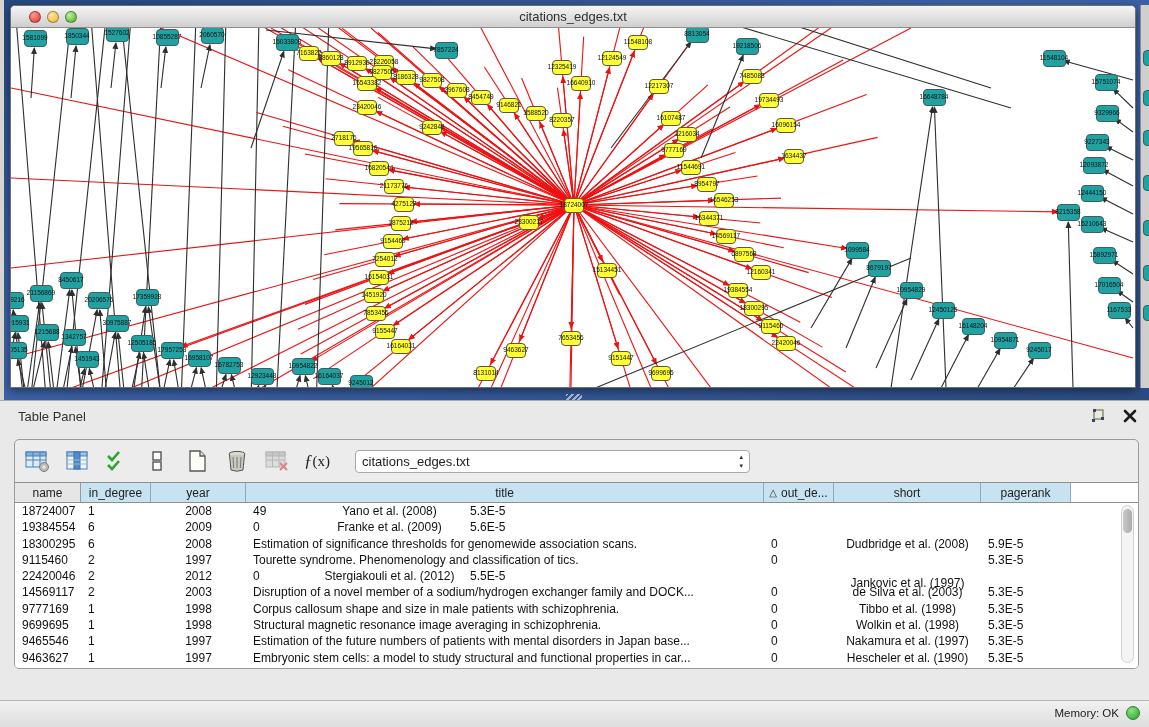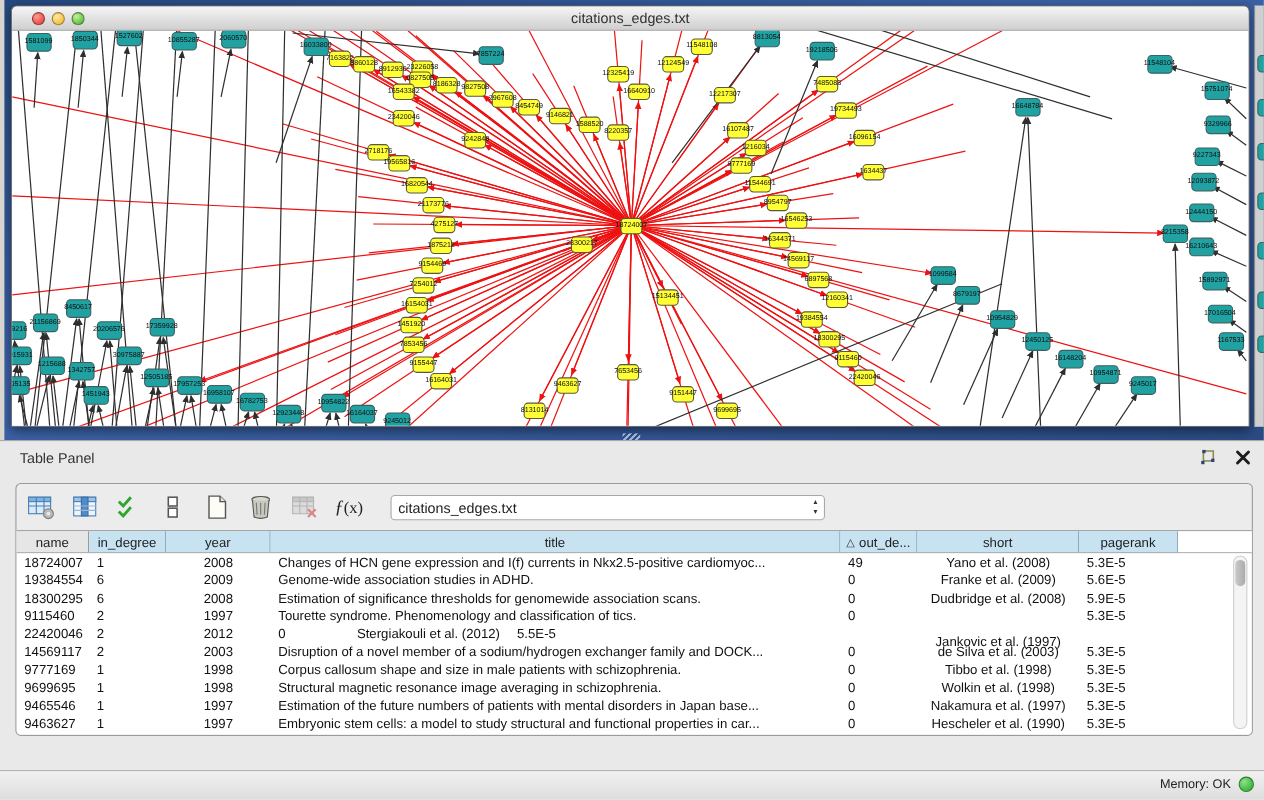--- a/index.html
+++ b/index.html
@@ -773,30 +773,28 @@
           <div class="hcell" style="width: 90px; flex: 0 0 90px;">
             <span>pagerank</span>
           </div>
           <div class="hfill"></div>
         </div>
       <div class="rows" id="trows">
         <div class="trow">
             <div class="tcell al" style="width: 66px; flex: 0 0 66px;">18724007</div>
             <div class="tcell al" style="width: 70px; flex: 0 0 70px;">1</div>
             <div class="tcell ac" style="width: 95px; flex: 0 0 95px;">2008</div>
-            <div class="tcell al" style="width: 518px; flex: 0 0 518px;">Changes of HCN gene expression and I(f) currents in Nkx2.5-positive cardiomyoc...</div>
             <div class="tcell al" style="width: 70px; flex: 0 0 70px;">49</div>
             <div class="tcell ac" style="width: 147px; flex: 0 0 147px;">Yano et al. (2008)</div>
             <div class="tcell al" style="width: 90px; flex: 0 0 90px;">5.3E-5</div>
           </div>
           <div class="trow">
             <div class="tcell al" style="width: 66px; flex: 0 0 66px;">19384554</div>
             <div class="tcell al" style="width: 70px; flex: 0 0 70px;">6</div>
             <div class="tcell ac" style="width: 95px; flex: 0 0 95px;">2009</div>
-            <div class="tcell al" style="width: 518px; flex: 0 0 518px;">Genome-wide association studies in ADHD.</div>
             <div class="tcell al" style="width: 70px; flex: 0 0 70px;">0</div>
             <div class="tcell ac" style="width: 147px; flex: 0 0 147px;">Franke et al. (2009)</div>
             <div class="tcell al" style="width: 90px; flex: 0 0 90px;">5.6E-5</div>
           </div>
           <div class="trow">
             <div class="tcell al" style="width: 66px; flex: 0 0 66px;">18300295</div>
             <div class="tcell al" style="width: 70px; flex: 0 0 70px;">6</div>
             <div class="tcell ac" style="width: 95px; flex: 0 0 95px;">2008</div>
             <div class="tcell al" style="width: 518px; flex: 0 0 518px;">Estimation of significance thresholds for genomewide association scans.</div>
             <div class="tcell al" style="width: 70px; flex: 0 0 70px;">0</div>

